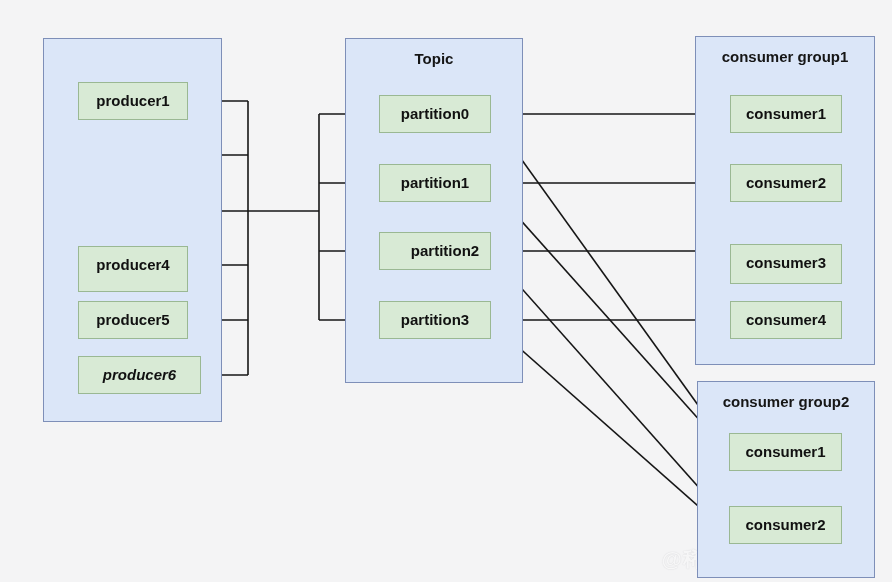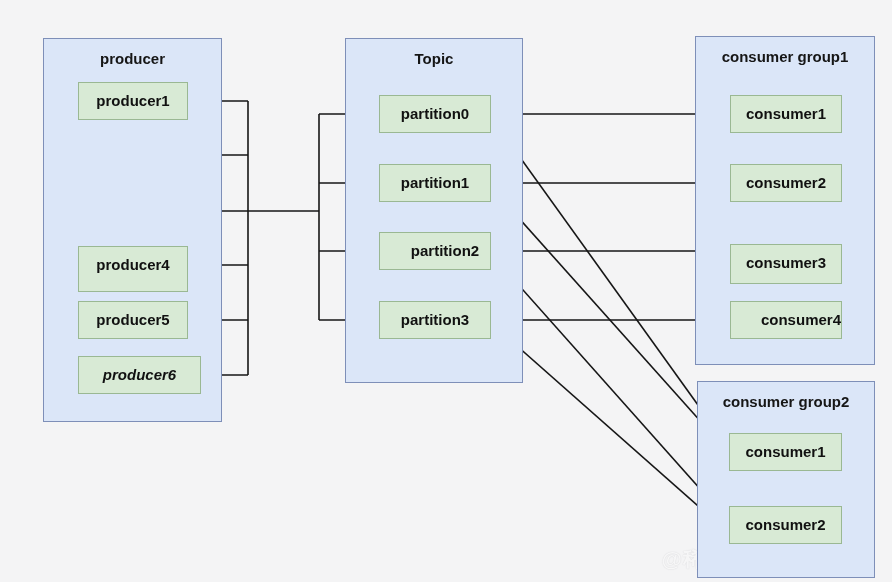--- a/index.html
+++ b/index.html
@@ -86,34 +86,33 @@
       <line x1="491" y1="183" x2="728" y2="183" marker-end="url(#arrowhead)"></line>
       <line x1="491" y1="251" x2="728" y2="251" marker-end="url(#arrowhead)"></line>
       <line x1="491" y1="320" x2="728" y2="320" marker-end="url(#arrowhead)"></line>
       <line x1="491" y1="117" x2="726" y2="444" marker-end="url(#arrowhead)"></line>
       <line x1="491" y1="187" x2="728" y2="452" marker-end="url(#arrowhead)"></line>
       <line x1="491" y1="254" x2="726" y2="518" marker-end="url(#arrowhead)"></line>
       <line x1="491" y1="323" x2="723" y2="528" marker-end="url(#arrowhead)"></line>
     </svg>
   <div class="watermark">@稀土掘金技术社区</div>
 <div class="group" style="left: 43px; top: 38px; width: 179px; height: 384px;"></div>
-    <div class="group-title" style="left: 43px; top: 50px; width: 179px;">producer</div>
     <div class="node" style="left: 78px; top: 82px; width: 110px; height: 38px; line-height: 36px;">producer1</div>
     <div class="node" style="left: 78px; top: 246px; width: 110px; height: 46px; line-height: 36px;">producer4</div>
     <div class="node" style="left: 78px; top: 301px; width: 110px; height: 38px; line-height: 36px;">producer5</div>
     <div class="node" style="left: 78px; top: 356px; width: 123px; height: 38px; line-height: 36px; font-style: italic;">producer6</div>
     <div class="group" style="left: 345px; top: 38px; width: 178px; height: 345px;"></div>
     <div class="group-title" style="left: 345px; top: 50px; width: 178px;">Topic</div>
     <div class="node" style="left: 379px; top: 95px; width: 112px; height: 38px; line-height: 36px;">partition0</div>
     <div class="node" style="left: 379px; top: 164px; width: 112px; height: 38px; line-height: 36px;">partition1</div>
     <div class="node" style="left: 379px; top: 232px; width: 112px; height: 38px; line-height: 36px; padding-left: 20px;">partition2</div>
     <div class="node" style="left: 379px; top: 301px; width: 112px; height: 38px; line-height: 36px;">partition3</div>
     <div class="group" style="left: 695px; top: 36px; width: 180px; height: 329px;"></div>
     <div class="group-title" style="left: 695px; top: 48px; width: 180px;">consumer group1</div>
     <div class="node" style="left: 730px; top: 95px; width: 112px; height: 38px; line-height: 36px;">consumer1</div>
     <div class="node" style="left: 730px; top: 164px; width: 112px; height: 38px; line-height: 36px;">consumer2</div>
     <div class="node" style="left: 730px; top: 244px; width: 112px; height: 40px; line-height: 36px;">consumer3</div>
-    <div class="node" style="left: 730px; top: 301px; width: 112px; height: 38px; line-height: 36px; text-align: right;">consumer4</div>
+    <div class="node" style="left: 730px; top: 301px; width: 112px; height: 38px; line-height: 36px;">consumer4</div>
     <div class="group" style="left: 697px; top: 381px; width: 178px; height: 197px;"></div>
     <div class="group-title" style="left: 697px; top: 393px; width: 178px;">consumer group2</div>
     <div class="node" style="left: 729px; top: 433px; width: 113px; height: 38px; line-height: 36px;">consumer1</div>
     <div class="node" style="left: 729px; top: 506px; width: 113px; height: 38px; line-height: 36px;">consumer2</div>
   </div>
 
 </body></html>

